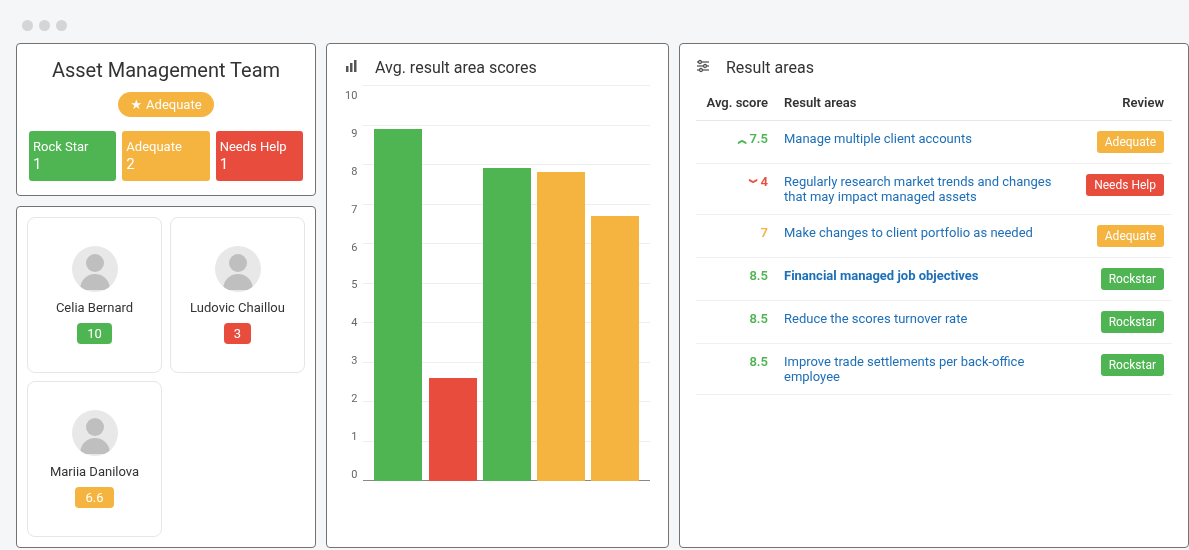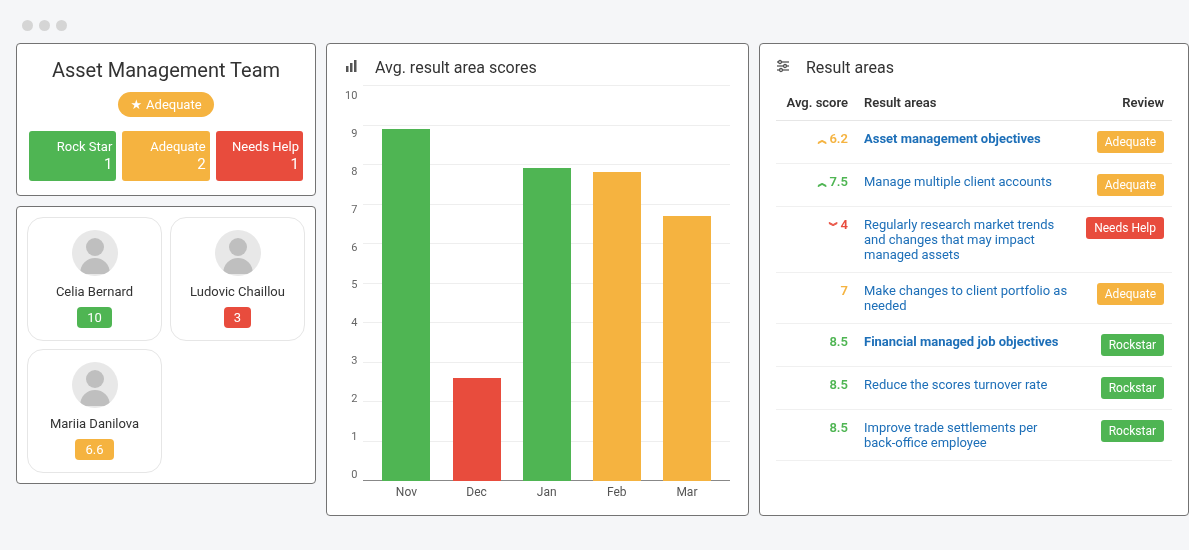--- a/index.html
+++ b/index.html
@@ -8,41 +8,41 @@
 .browser-chrome{display:flex;gap:6px;padding:12px 14px}
 .dot{width:11px;height:11px;border-radius:50%;background:#d5d5d5}
 .dashboard{display:flex;gap:10px;padding:0 8px 8px}
 .panel{background:#fff;border:1px solid #737373;border-radius:4px}
 .left-col{display:flex;flex-direction:column;gap:10px;width:300px}
 .team-panel{padding:14px 12px;text-align:center}
 .team-title{font-size:20px;font-weight:400;color:#333;margin-bottom:10px}
 .badge{display:inline-flex;align-items:center;gap:4px;padding:5px 12px;border-radius:14px;font-size:13px;color:#fff}
 .badge.adequate{background:#f5b340}
 .status-row{display:flex;gap:6px;margin-top:14px}
-.status-box{flex:1;color:#fff;padding:8px 4px;border-radius:3px;text-align:right;font-size:13px}
+.status-box{flex:1;color:#fff;padding:8px 4px;border-radius:3px;text-align:left;font-size:13px}
 .status-box .label{display:block}
 .status-box .count{display:block;font-size:15px;margin-top:1px}
 .people-panel{padding:10px;display:grid;grid-template-columns:1fr 1fr;gap:8px}
-.person{border:1px solid #e6e6e6;border-radius:16px;padding:12px 8px;text-align:center}
+.person{border:1px solid #e6e6e6;border-radius:8px;padding:28px 8px;text-align:center}
 .avatar{width:46px;height:46px;border-radius:50%;margin:0 auto 8px;display:block}
 .person-name{font-size:13px;color:#333;margin-bottom:8px}
 .score-pill{display:inline-block;padding:3px 10px;border-radius:4px;color:#fff;font-size:13px}
 .chart-panel{flex:1;padding:14px 18px 10px;min-width:0}
 .panel-head{display:flex;align-items:center;gap:16px;font-size:16px;color:#333;margin-bottom:8px}
 .chart-wrap{display:flex;height:420px}
 .y-axis{display:flex;flex-direction:column;justify-content:space-between;padding:4px 6px 24px 0;font-size:11px;color:#666;text-align:right}
 .plot{flex:1;position:relative}
 .grid{position:absolute;inset:0 0 24px 0;display:flex;flex-direction:column;justify-content:space-between}
 .grid div{border-top:1px solid #eee;height:0}
 .grid div:last-child{border-top:1px solid #888}
 .bars{position:absolute;left:0;right:0;bottom:24px;top:0;display:flex;align-items:flex-end;justify-content:space-around;padding:0 8px}
 .bar{width:48px;border-radius:0}
 .x-labels{position:absolute;left:0;right:0;bottom:0;height:20px;display:flex;justify-content:space-around;padding:0 8px;font-size:12px;color:#555}
 .x-labels span{width:48px;text-align:center}
-.results-panel{width:430px;padding:14px 16px}
+.results-panel{width:510px;padding:14px 16px}
 table{width:100%;border-collapse:collapse;margin-top:8px;font-size:13px}
 th{text-align:left;font-weight:600;color:#333;padding:10px 8px;border-bottom:1px solid #e6e6e6}
 th:first-child,td:first-child{text-align:right;width:80px}
 th:last-child,td:last-child{width:95px;text-align:right}
 td{padding:10px 8px;border-bottom:1px solid #f0f0f0;vertical-align:top}
 .score{font-weight:600}
 .area-link{color:#1d6fb8;cursor:pointer}
 .area-link.bold{font-weight:700}
 .review-pill{display:inline-block;padding:4px 8px;border-radius:3px;color:#fff;font-size:12px;white-space:nowrap}
 .arrow{font-size:10px;margin-right:2px}
@@ -136,27 +136,20 @@
               <div></div>
               <div></div>
             </div>
           <div class="bars" id="bars">
               <div class="bar" style="background: rgb(79, 181, 83); height: 89%;"></div>
               <div class="bar" style="background: rgb(232, 76, 61); height: 26%;"></div>
               <div class="bar" style="background: rgb(79, 181, 83); height: 79%;"></div>
               <div class="bar" style="background: rgb(245, 179, 64); height: 78%;"></div>
               <div class="bar" style="background: rgb(245, 179, 64); height: 67%;"></div>
             </div>
-          <div class="x-labels" id="x-labels">
-              <span>Nov</span>
-              <span>Dec</span>
-              <span>Jan</span>
-              <span>Feb</span>
-              <span>Mar</span>
-            </div>
         </div>
       </div>
     </div>
 
     <div class="panel results-panel">
       <div class="panel-head">
         <span>
           <svg width="14" height="14" viewBox="0 0 14 14" stroke="#555" stroke-width="1.3">
               <line x1="1" y1="3" x2="13" y2="3"></line>
               <line x1="1" y1="7" x2="13" y2="7"></line>
@@ -171,25 +164,20 @@
       <table>
         <thead>
             <tr>
           <th>Avg. score</th>
           <th>Result areas</th>
           <th>Review</th>
         </tr>
           </thead>
         <tbody id="results-body">
             <tr>
-              <td><span class="score" style="color:#f5b340"><span class="arrow" style="color:#f5b340">︽</span>6.2</span></td>
-              <td><span class="area-link bold">Asset management objectives</span></td>
-              <td><span class="review-pill" style="background:#f5b340">Adequate</span></td>
-            </tr>
-            <tr>
               <td><span class="score" style="color:#4fb553"><span class="arrow" style="color:#4fb553">︽</span>7.5</span></td>
               <td><span class="area-link">Manage multiple client accounts</span></td>
               <td><span class="review-pill" style="background:#f5b340">Adequate</span></td>
             </tr>
             <tr>
               <td><span class="score" style="color:#e84c3d"><span class="arrow" style="color:#e84c3d">︾</span>4</span></td>
               <td><span class="area-link">Regularly research market trends and changes that may impact managed assets</span></td>
               <td><span class="review-pill" style="background:#e84c3d">Needs Help</span></td>
             </tr>
             <tr>

